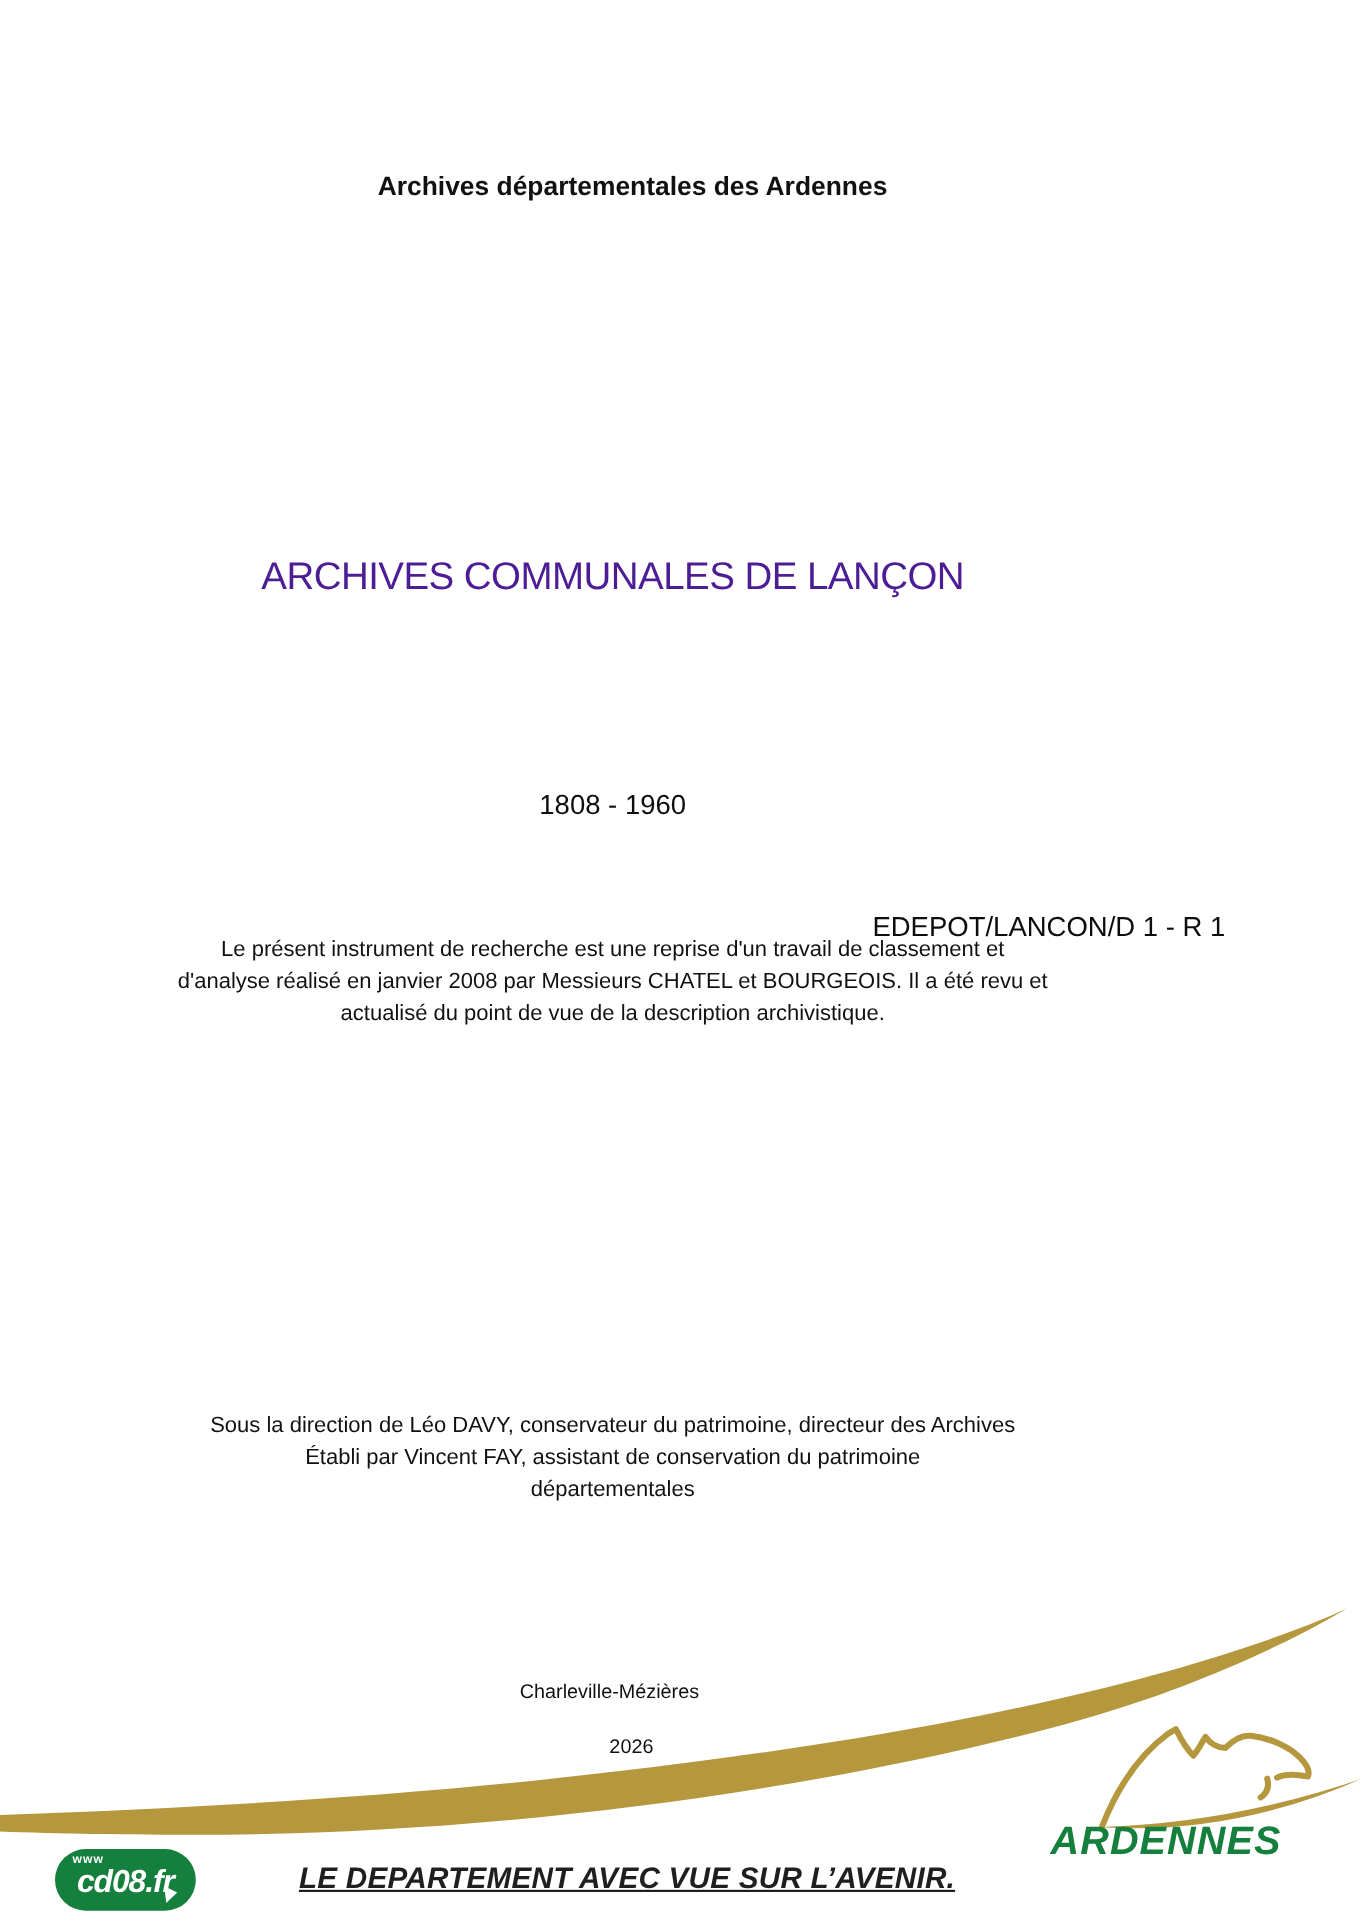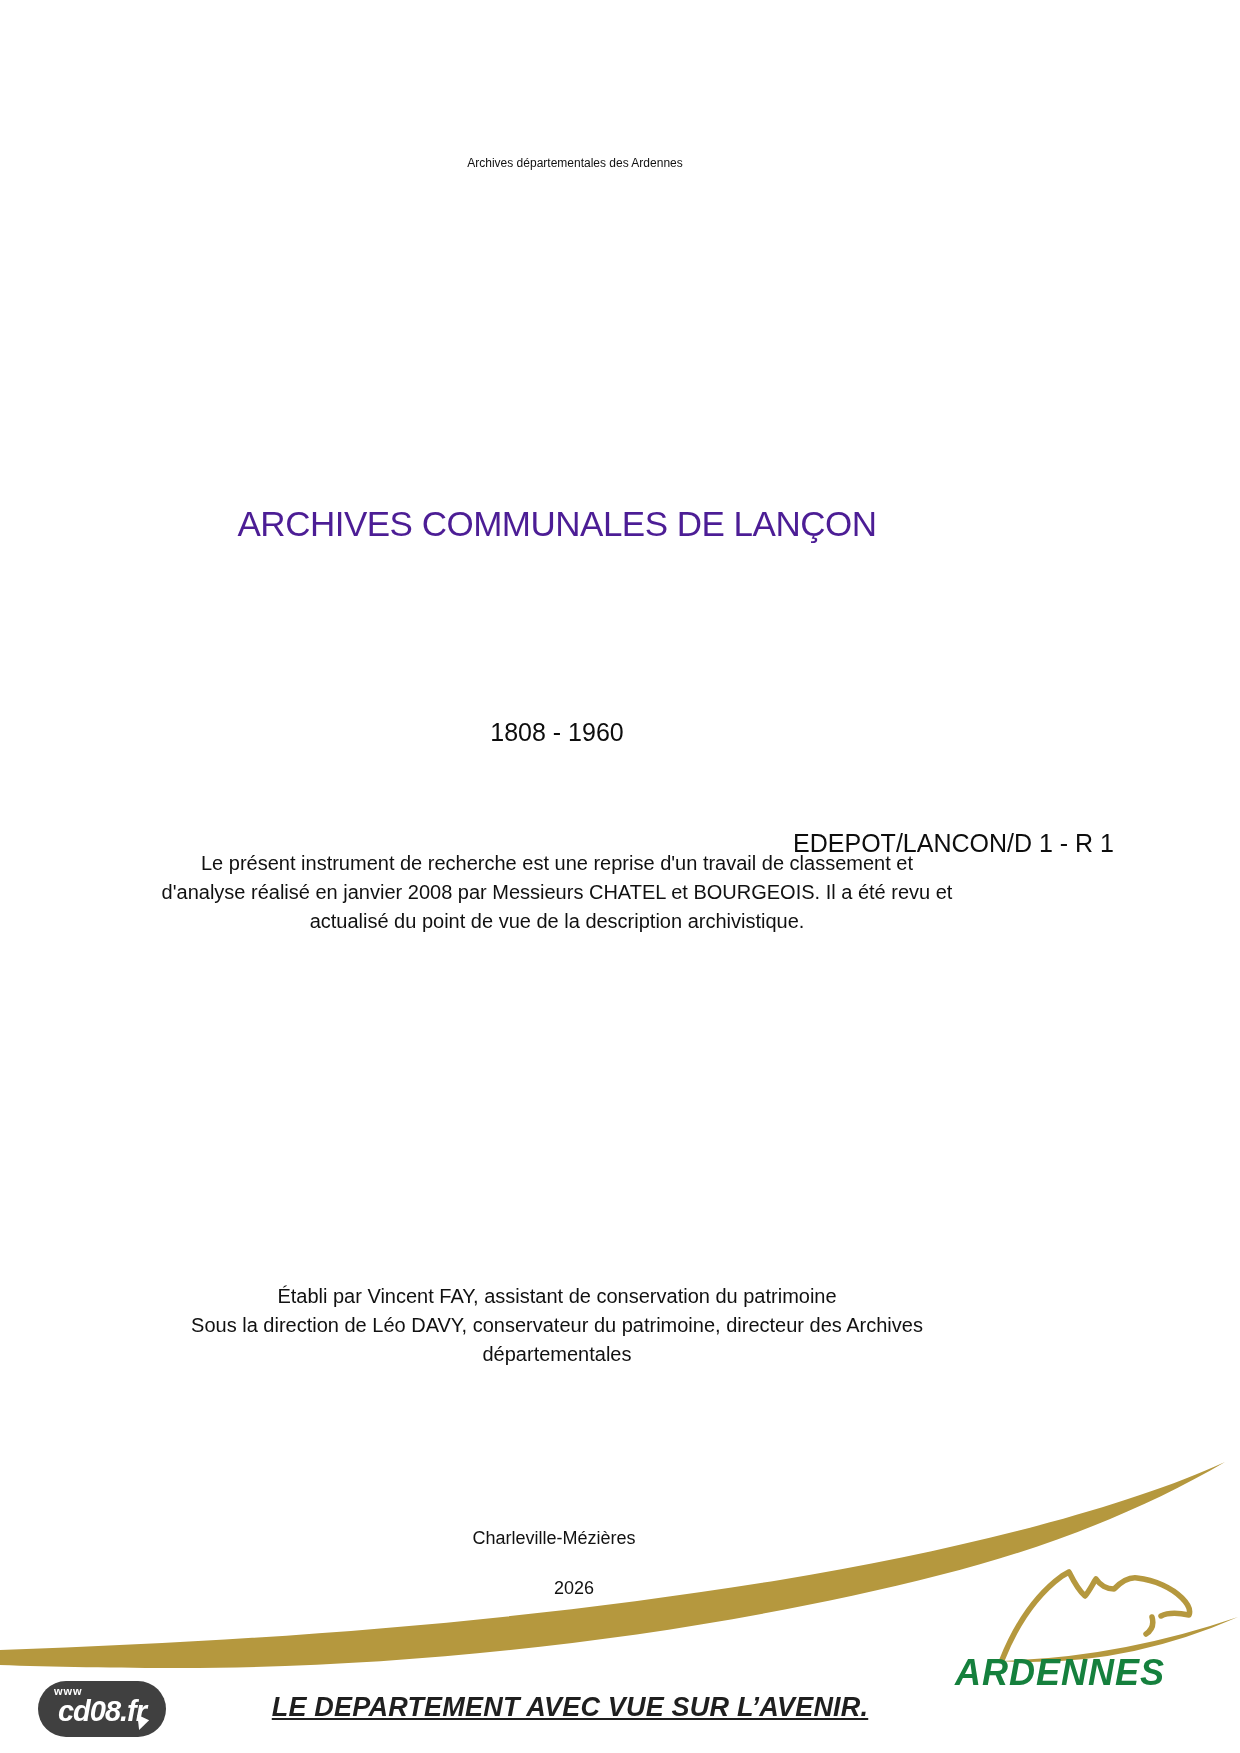--- a/index.html
+++ b/index.html
@@ -10,21 +10,21 @@
     background: #ffffff;
     overflow: hidden;
     font-family: "Liberation Sans", sans-serif;
     color: #1c1c1c;
   }
   .abs { position: absolute; }
   .center { text-align: center; }
 
   .header-line {
     top: 156px; left: 0; width: 1150px;
-    font-size: 12px; color: #111;
+    font-size: 24px; color: #111; font-weight: bold;
   }
   .doc-title {
     top: 504px; left: 0; width: 1114px;
     font-size: 35px; font-weight: 400; letter-spacing: -0.5px;
     margin: 0; color: #4c1d95;
   }
   .date-range {
     top: 718px; left: 0; width: 1114px;
     font-size: 25px; color: #0d0d0d;
   }
@@ -45,22 +45,22 @@
     font-size: 18px; color: #111;
   }
   .year {
     top: 1578px; left: 0; width: 1148px;
     font-size: 18px; color: #111;
   }
 
   .deco-svg { top: 1433px; left: 0; width: 1240px; height: 320px; }
 
   .cd08-logo {
-    top: 1681px; left: 38px; width: 128px; height: 56px;
-    background: #404040;
+    top: 1681px; left: 50px; width: 128px; height: 56px;
+    background: #15803d;
     border-radius: 28px;
     box-sizing: border-box;
   }
   .cd08-www {
     position: absolute; top: 4px; left: 16px;
     font-size: 11px; font-weight: 700; color: #ffffff;
     letter-spacing: 1px;
   }
   .cd08-text {
     position: absolute; top: 14px; left: 0; width: 128px;
@@ -108,22 +108,22 @@
 
   <div class="abs reference center">EDEPOT/LANCON/D 1 - R 1</div>
 
   <div class="abs description center">
     <div>Le présent instrument de recherche est une reprise d'un travail de classement et</div>
     <div>d'analyse réalisé en janvier 2008 par Messieurs CHATEL et BOURGEOIS. Il a été revu et</div>
     <div>actualisé du point de vue de la description archivistique.</div>
   </div>
 
   <div class="abs credits center">
+    <div>Sous la direction de Léo DAVY, conservateur du patrimoine, directeur des Archives</div>
     <div>Établi par Vincent FAY, assistant de conservation du patrimoine</div>
-    <div>Sous la direction de Léo DAVY, conservateur du patrimoine, directeur des Archives</div>
     <div>départementales</div>
   </div>
 
   <div class="abs place center">Charleville-Mézières</div>
 
   <div class="abs year center">2026</div>
 
   <svg class="abs deco-svg" viewBox="0 0 1240 320" xmlns="http://www.w3.org/2000/svg" aria-hidden="true">
     <path fill="#b5983e" d="
       M 0 217

